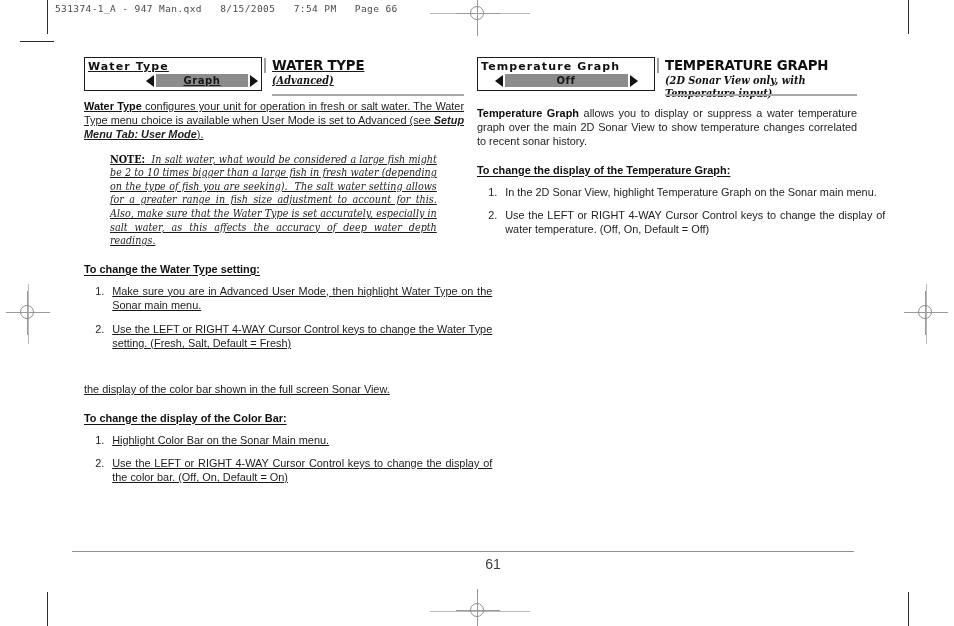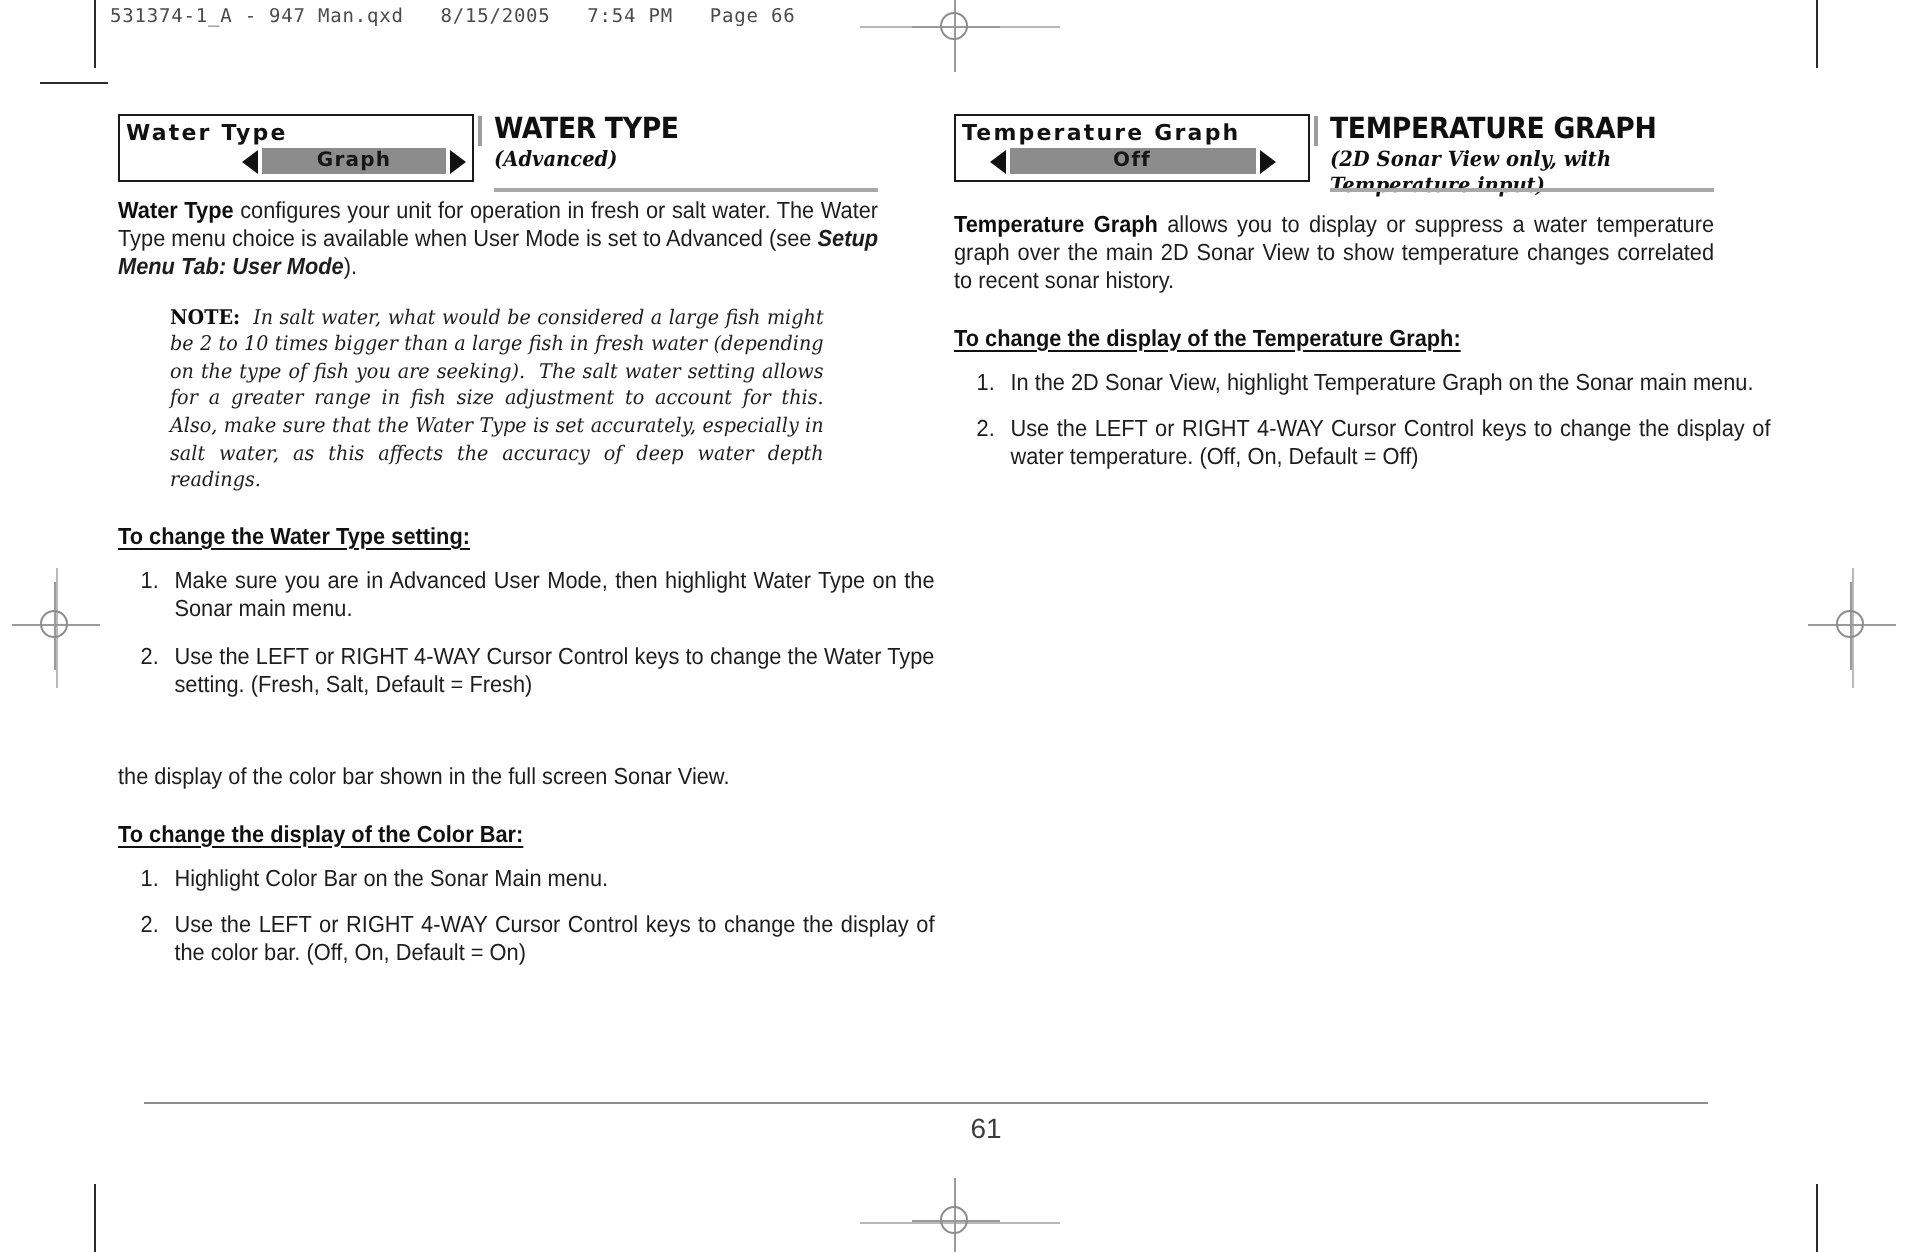--- a/index.html
+++ b/index.html
@@ -75,21 +75,21 @@
     left: 0;
     top: 0;
     width: 954px;
     height: 626px;
   }
   .col {
     position: absolute;
     top: 57px;
     width: 380px;
   }
-  .col-left  { left: 59px; }
+  .col-left  { left: 84px; text-decoration: underline; }
   .col-right { left: 477px; }
 
   
   .section-head {
     position: relative;
     display: flex;
     align-items: flex-start;
   }
   .widget {
     width: 178px;

